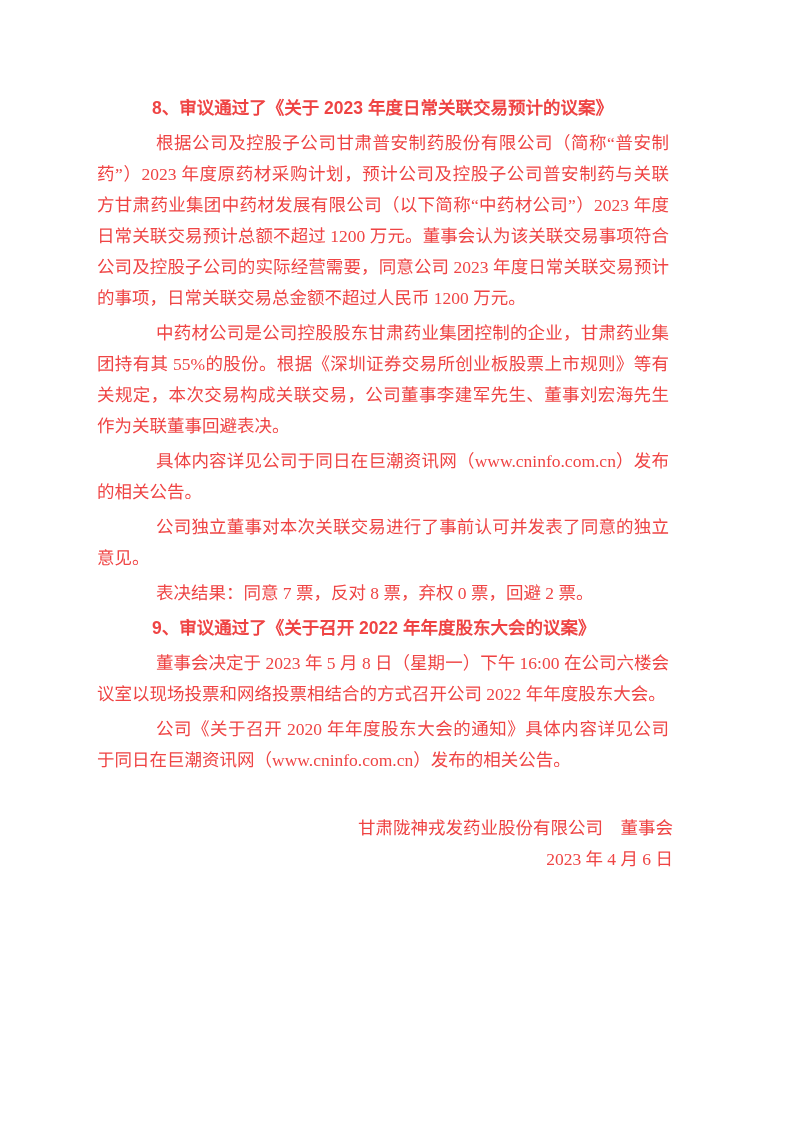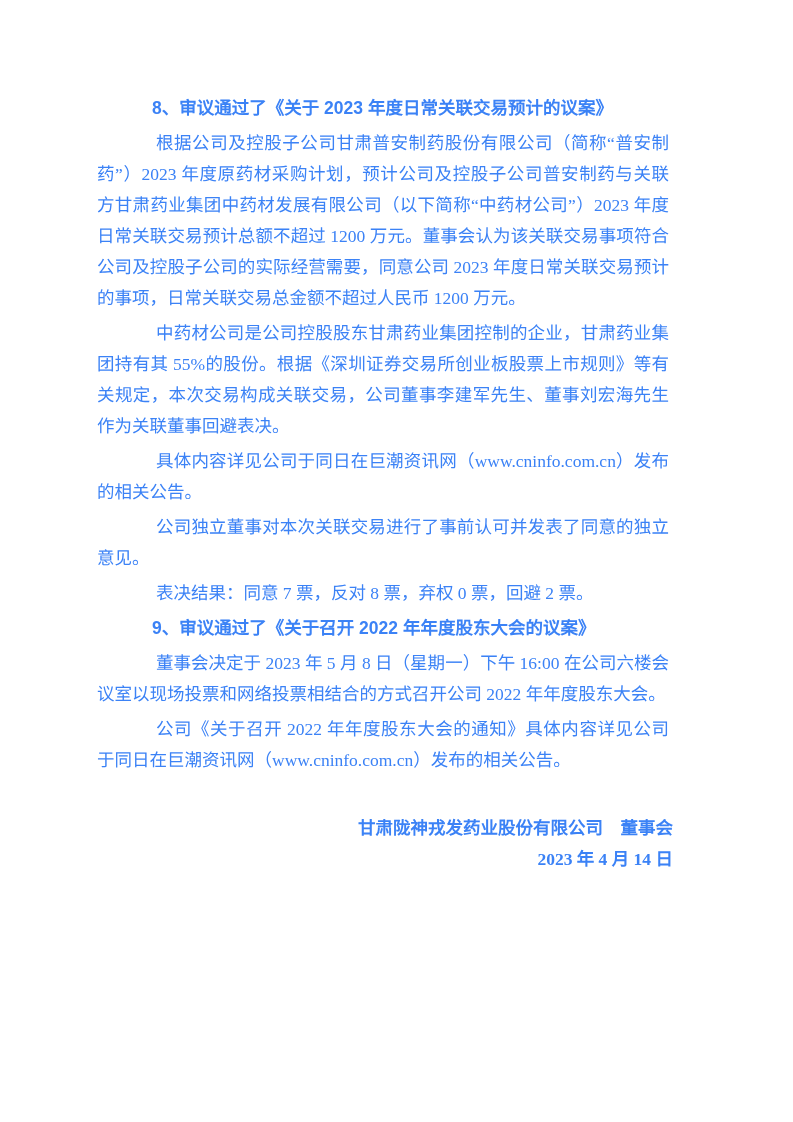--- a/index.html
+++ b/index.html
@@ -8,21 +8,21 @@
     padding: 0;
     background: #ffffff;
   }
   .page {
     position: relative;
     width: 793px;
     height: 1122px;
     background: #ffffff;
     overflow: hidden;
     font-family: "Liberation Serif", "DejaVu Serif", serif;
-    color: #3b82f6;
+    color: #ef4444;
   }
   .content {
     position: absolute;
     left: 93px;
     top: 93px;
     width: 580px;
   }
   .heading {
     margin: 0;
     font-size: 17.5px;
@@ -36,21 +36,20 @@
     margin: 4px;
     font-size: 17.5px;
     line-height: 31px;
     text-indent: 59px;
     text-align: justify;
     text-justify: inter-character;
   }
   .signature {
     margin-top: 37px;
     text-align: right;
-    font-weight: bold;
   }
   .sig-line {
     margin: 0;
     font-size: 17.5px;
     line-height: 31px;
   }
 </style>
 </head>
 <body>
 
@@ -62,22 +61,22 @@
       <p class="para">根据公司及控股子公司甘肃普安制药股份有限公司（简称“普安制药”）2023 年度原药材采购计划，预计公司及控股子公司普安制药与关联方甘肃药业集团中药材发展有限公司（以下简称“中药材公司”）2023 年度日常关联交易预计总额不超过 1200 万元。董事会认为该关联交易事项符合公司及控股子公司的实际经营需要，同意公司 2023 年度日常关联交易预计的事项，日常关联交易总金额不超过人民币 1200 万元。</p>
       <p class="para">中药材公司是公司控股股东甘肃药业集团控制的企业，甘肃药业集团持有其 55%的股份。根据《深圳证券交易所创业板股票上市规则》等有关规定，本次交易构成关联交易，公司董事李建军先生、董事刘宏海先生作为关联董事回避表决。</p>
       <p class="para">具体内容详见公司于同日在巨潮资讯网（www.cninfo.com.cn）发布的相关公告。</p>
       <p class="para">公司独立董事对本次关联交易进行了事前认可并发表了同意的独立意见。</p>
       <p class="para">表决结果：同意 7 票，反对 8 票，弃权 0 票，回避 2 票。</p>
     </section>
 
     <section>
       <h3 class="heading">9、审议通过了《关于召开 2022 年年度股东大会的议案》</h3>
       <p class="para">董事会决定于 2023 年 5 月 8 日（星期一）下午 16:00 在公司六楼会议室以现场投票和网络投票相结合的方式召开公司 2022 年年度股东大会。</p>
-      <p class="para">公司《关于召开 2022 年年度股东大会的通知》具体内容详见公司于同日在巨潮资讯网（www.cninfo.com.cn）发布的相关公告。</p>
+      <p class="para">公司《关于召开 2020 年年度股东大会的通知》具体内容详见公司于同日在巨潮资讯网（www.cninfo.com.cn）发布的相关公告。</p>
     </section>
 
     <div class="signature">
       <p class="sig-line">甘肃陇神戎发药业股份有限公司　董事会</p>
-      <p class="sig-line">2023 年 4 月 14 日</p>
+      <p class="sig-line">2023 年 4 月 6 日</p>
     </div>
 
   </div>
 </div>
 
 </body></html>

